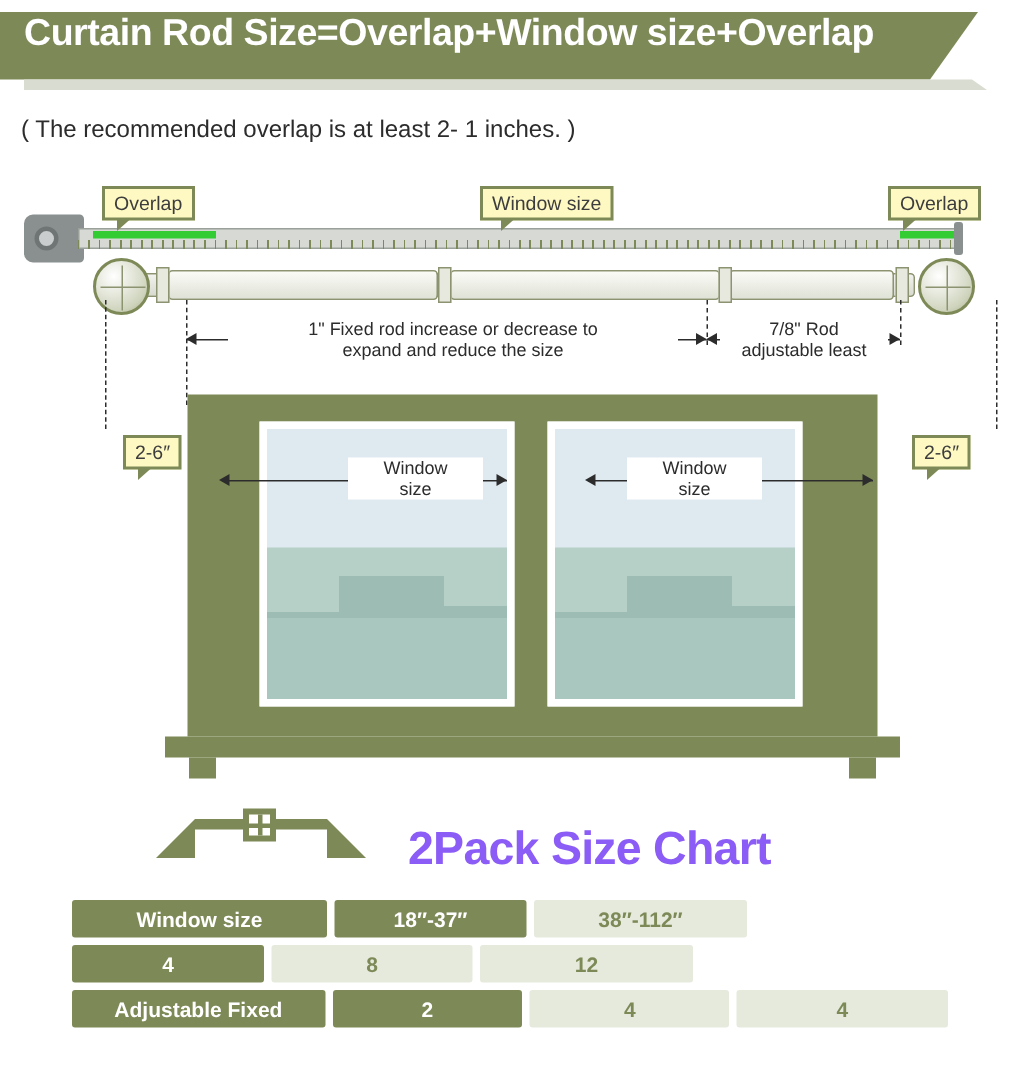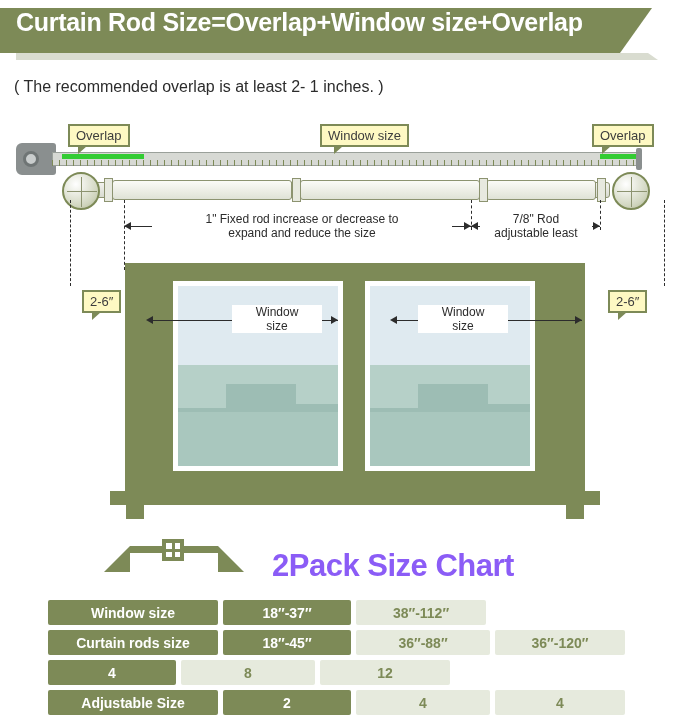--- a/index.html
+++ b/index.html
@@ -167,21 +167,21 @@
   
   .chart{position:absolute;left:48px;top:600px;width:584px;}
   .crow{display:flex;margin-bottom:5px;height:25px;}
   .ccell{
     display:flex;align-items:center;justify-content:center;
     font-size:14px;color:#ffffff;font-weight:bold;margin-right:5px;border-radius:2px;
   }
   .c0{width:170px;background:#7d8a57;}
   .c1{width:128px;background:#7d8a57;}
   .c2{width:134px;background:#e6eadd;color:#7d8a57;}
-  .c3{width:130px;background:#e6eadd;color:#7d8a57;margin-right:0;}
+  .c3{width:142px;background:#e6eadd;color:#7d8a57;margin-right:0;}
 </style>
 </head>
 <body>
 
 <div class="banner">
   <div class="banner-text">Curtain Rod Size=Overlap+Window size+Overlap</div>
 </div>
 <div class="banner-tail"></div>
 <div class="banner-shadow"></div>
 <div class="banner-shadow2"></div>
@@ -285,29 +285,23 @@
 </div>
 <div class="chart-title">2Pack Size Chart</div>
 
 <div class="chart">
   <div class="crow">
     <div class="ccell c0">Window size</div>
     <div class="ccell c1">18″-37″</div>
     <div class="ccell c3">38″-112″</div>
   </div>
   <div class="crow">
-    <div class="ccell c0">Curtain rods size</div>
-    <div class="ccell c1">18″-45″</div>
-    <div class="ccell c2">36″-88″</div>
-    <div class="ccell c3">36″-120″</div>
-  </div>
-  <div class="crow">
     <div class="ccell c1">4</div>
     <div class="ccell c2">8</div>
     <div class="ccell c3">12</div>
   </div>
   <div class="crow">
-    <div class="ccell c0">Adjustable Size</div>
+    <div class="ccell c0">Adjustable Fixed</div>
     <div class="ccell c1">2</div>
     <div class="ccell c2">4</div>
     <div class="ccell c3">4</div>
   </div>
 </div>
 
 </body></html>

